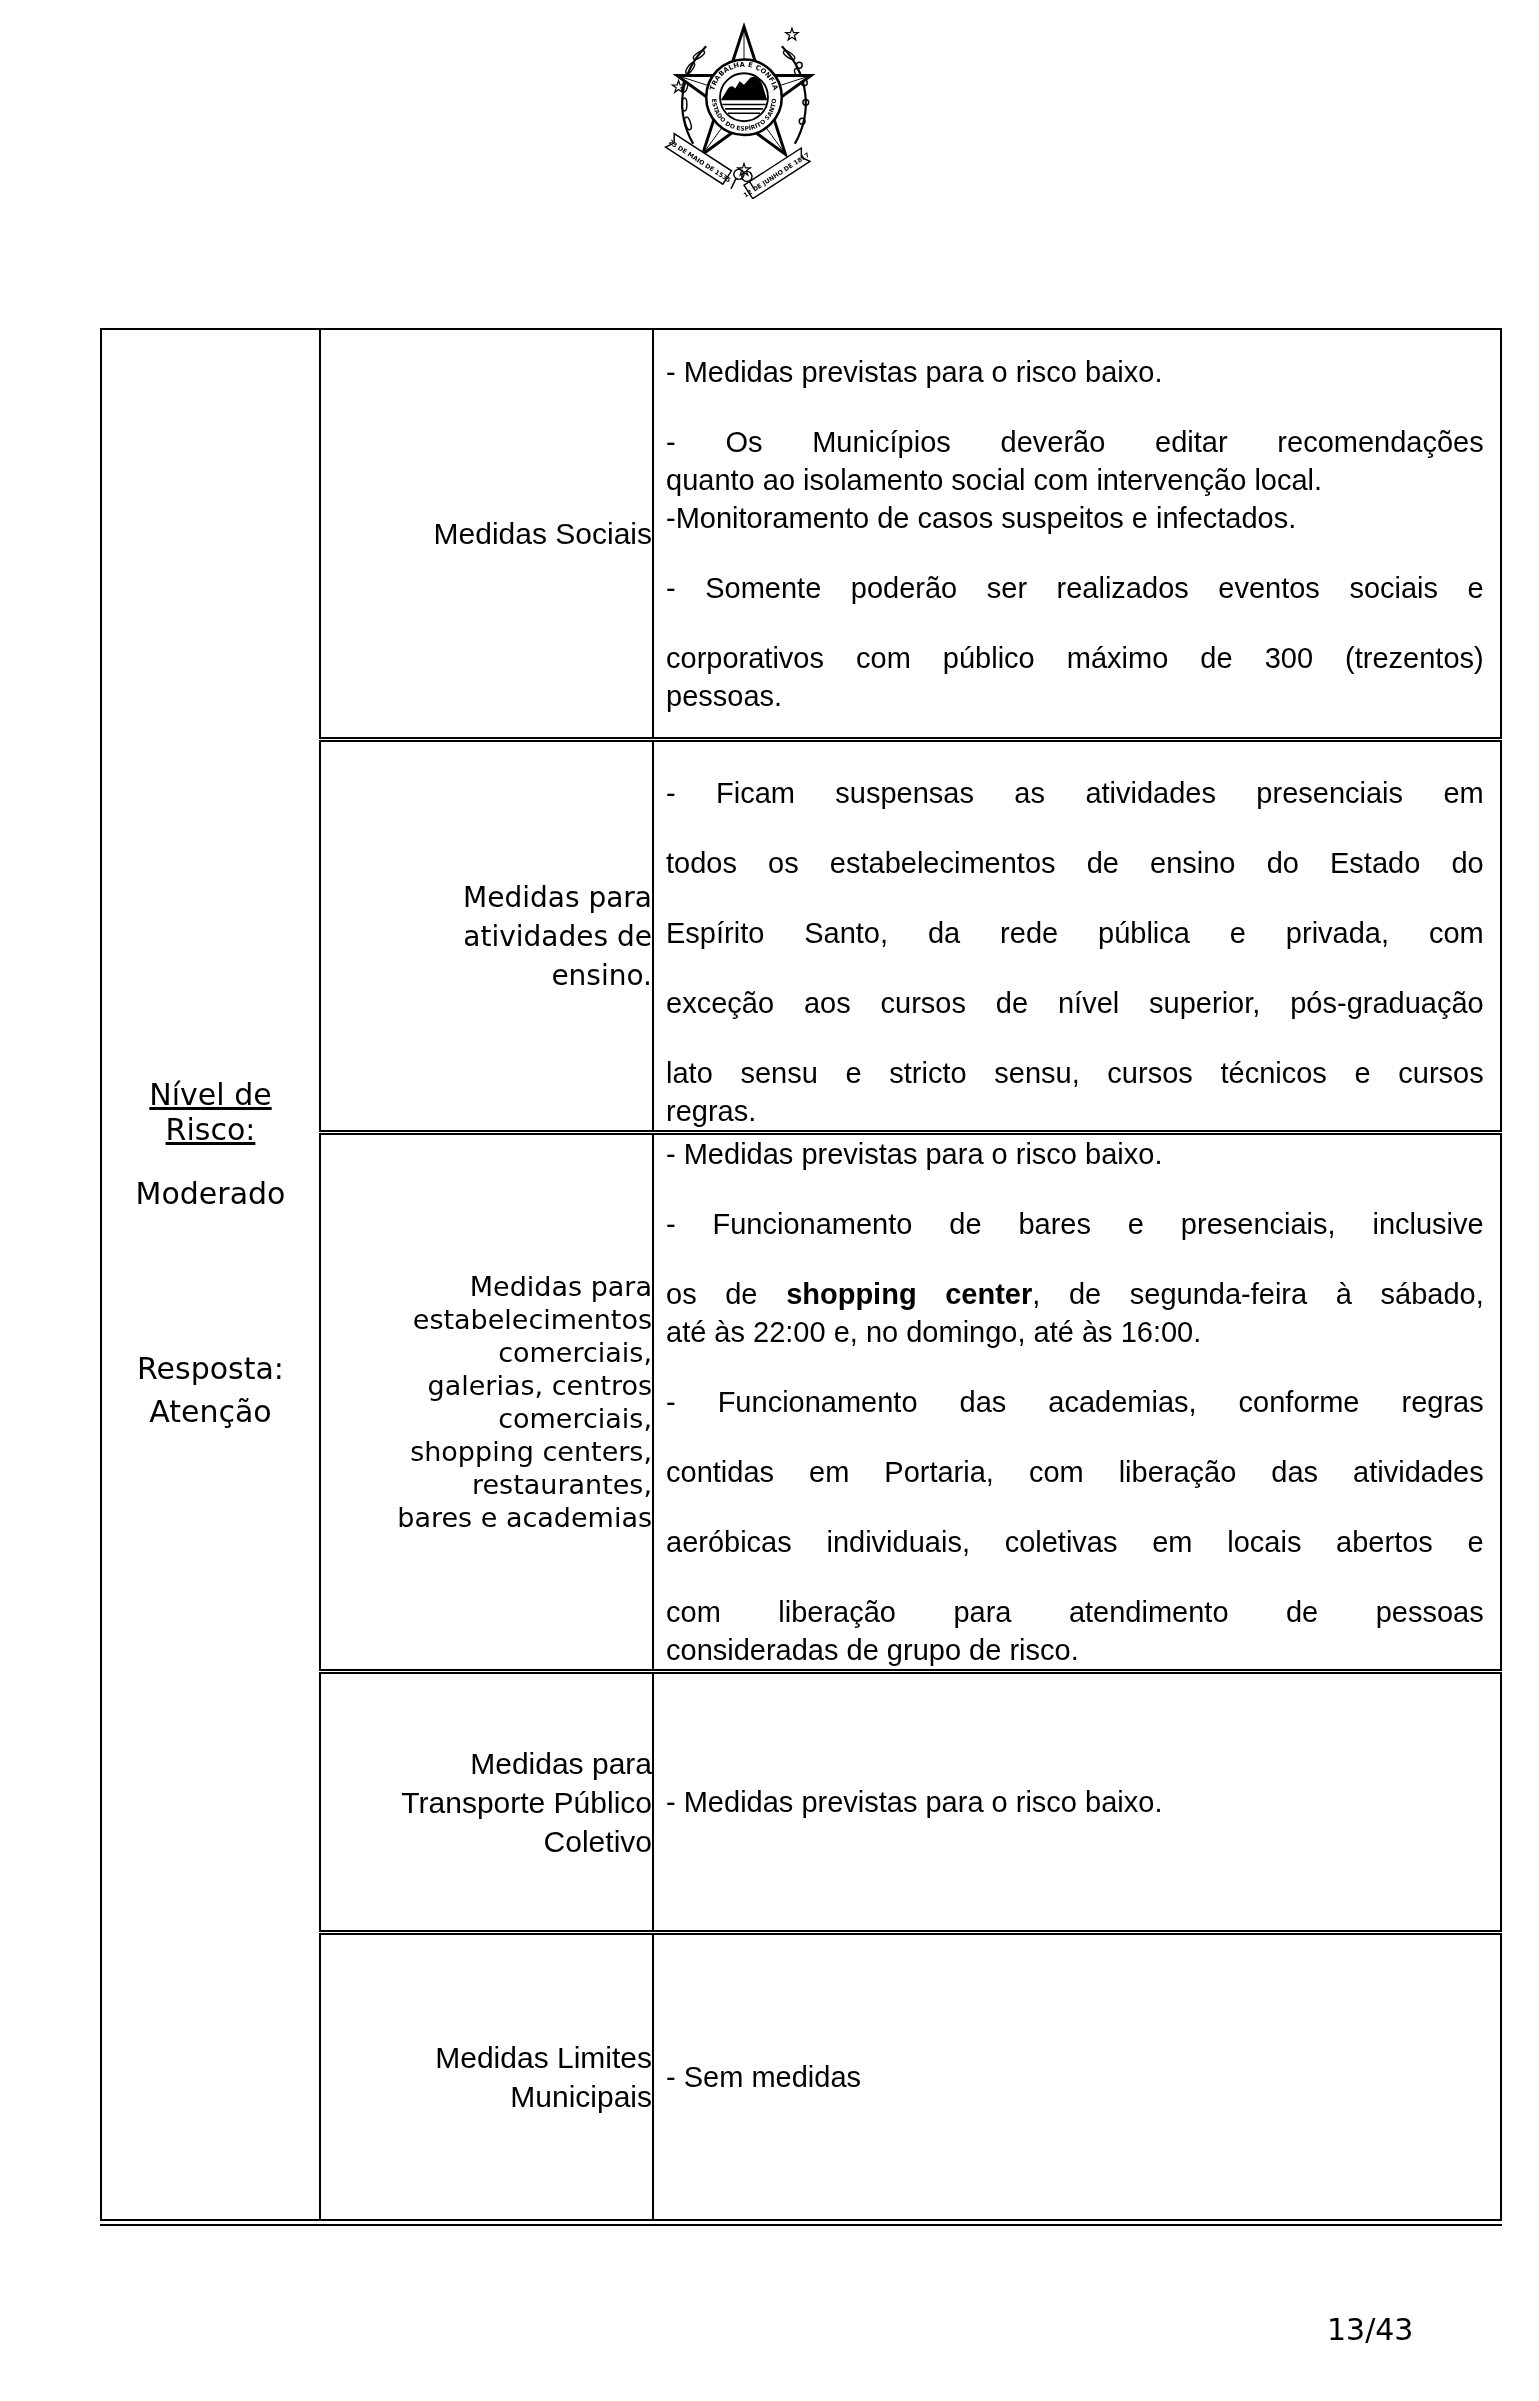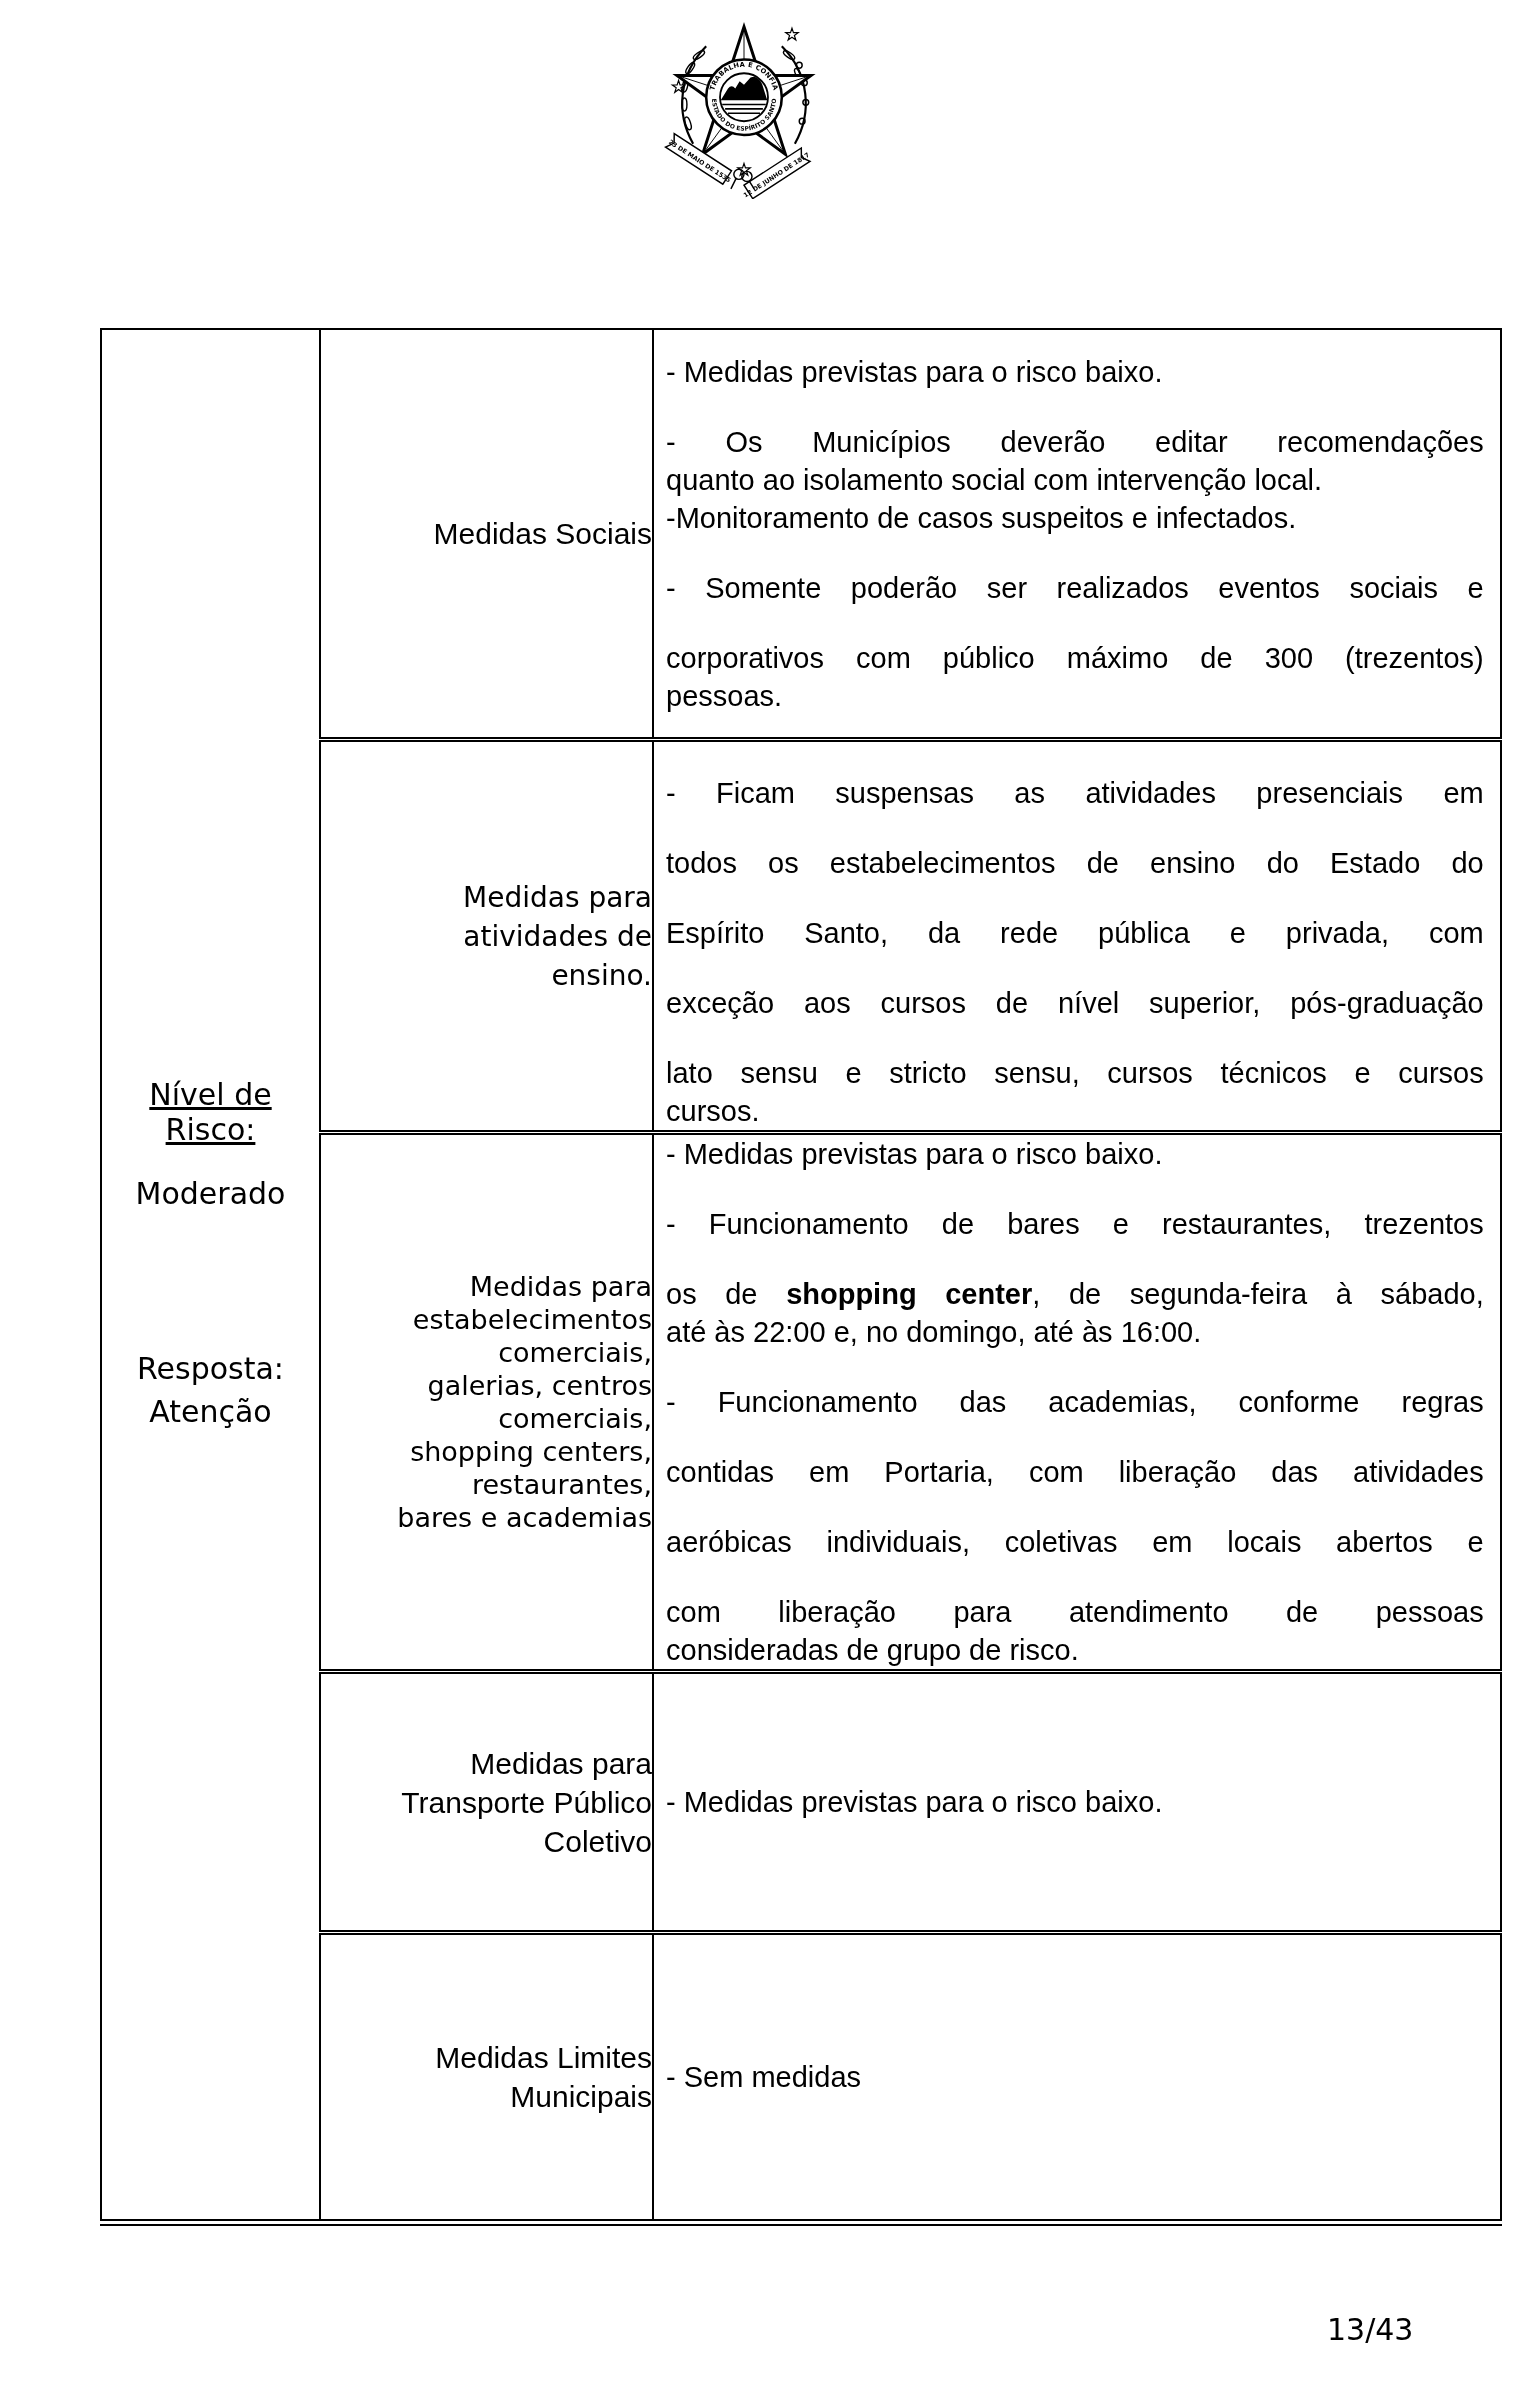--- a/index.html
+++ b/index.html
@@ -153,41 +153,41 @@
               <div>ensino.</div>
             </div>
         </td>
         <td class="meas">
           <div class="measwrap">
               <div class="bl jl"><span>- Ficam suspensas as atividades presenciais em</span></div>
               <div class="bl jl"><span>todos os estabelecimentos de ensino do Estado do</span></div>
               <div class="bl jl"><span>Espírito Santo, da rede pública e privada, com</span></div>
               <div class="bl jl"><span>exceção aos cursos de nível superior, pós-graduação</span></div>
               <div class="bl jl"><span>lato sensu e stricto sensu, cursos técnicos e cursos</span></div>
-              <div class="bl"><span>cursos.</span></div>
+              <div class="bl"><span>regras.</span></div>
             </div>
         </td>
       </tr>
       <tr class="rdiv">
         <td class="cat widesm" style="height:490px">
           <div class="catwrap">
               <div>Medidas para</div>
               <div>estabelecimentos</div>
               <div>comerciais,</div>
               <div>galerias, centros</div>
               <div>comerciais,</div>
               <div>shopping centers,</div>
               <div>restaurantes,</div>
               <div>bares e academias</div>
             </div>
         </td>
         <td class="meas">
           <div class="measwrap">
               <div class="bl"><span>- Medidas previstas para o risco baixo.</span></div>
-              <div class="bl jl"><span>- Funcionamento de bares e restaurantes, trezentos</span></div>
+              <div class="bl jl"><span>- Funcionamento de bares e presenciais, inclusive</span></div>
               <div class="bl jl"><span>os de </span><b>shopping center</b><span>, de segunda-feira à sábado,</span></div>
               <div class="bl"><span>até às 22:00 e, no domingo, até às 16:00.</span></div>
               <div class="bl jl"><span>- Funcionamento das academias, conforme regras</span></div>
               <div class="bl jl"><span>contidas em Portaria, com liberação das atividades</span></div>
               <div class="bl jl"><span>aeróbicas individuais, coletivas em locais abertos e</span></div>
               <div class="bl jl"><span>com liberação para atendimento de pessoas</span></div>
               <div class="bl"><span>consideradas de grupo de risco.</span></div>
             </div>
         </td>
       </tr>

